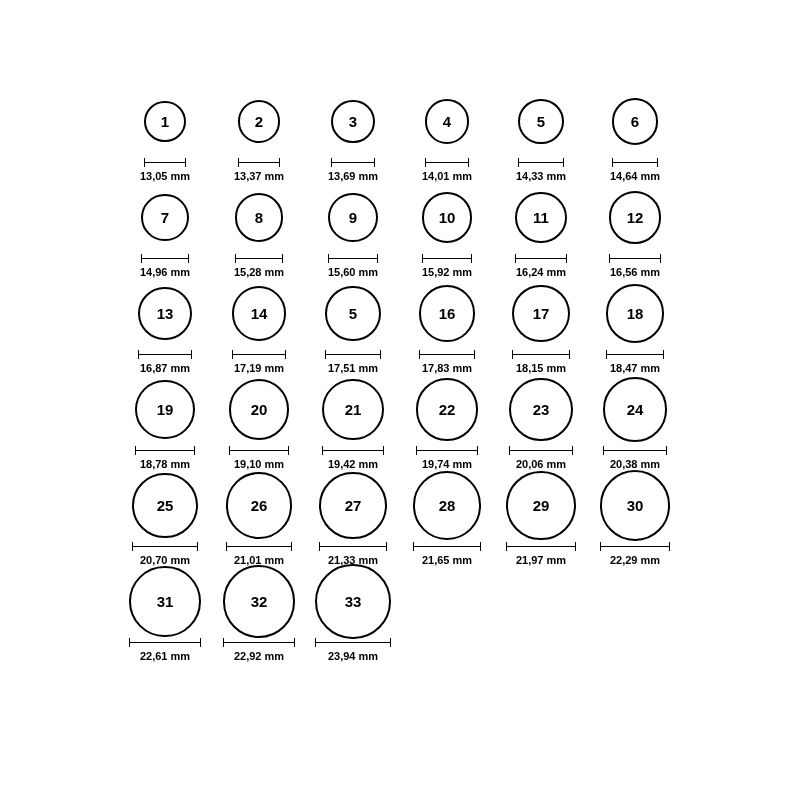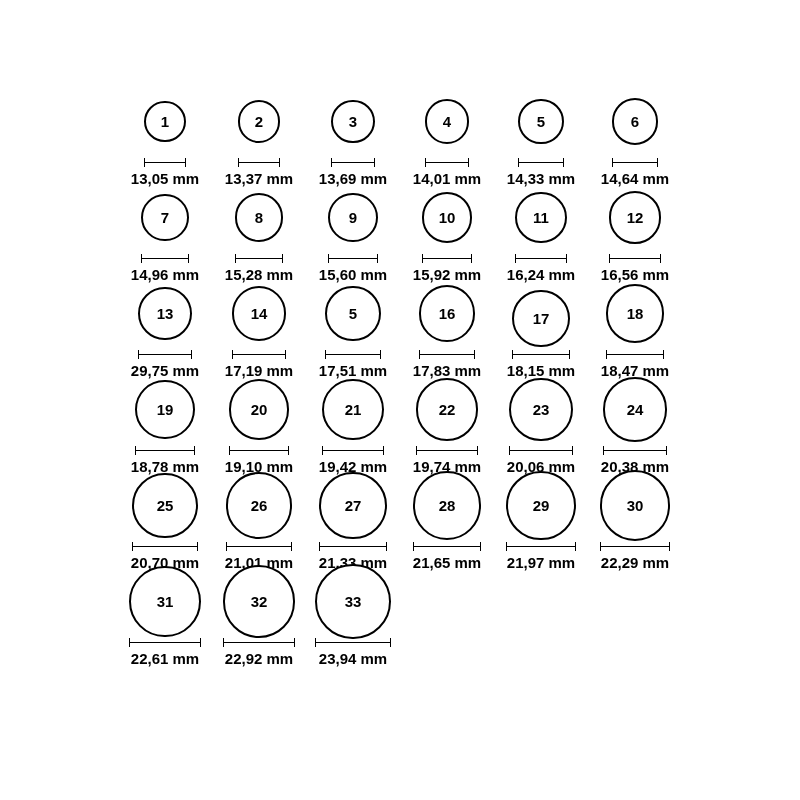--- a/index.html
+++ b/index.html
@@ -75,21 +75,21 @@
   .measure .tick {
     position: absolute;
     top: 0;
     width: 1px;
     height: 9px;
     background: #000000;
   }
   .measure .tick.left { left: 0; }
   .measure .tick.right { right: 0; }
   .mm-label {
-    font-size: 15px;
+    font-size: 11px;
     font-weight: bold;
     line-height: 1;
     margin-top: 4px;
     white-space: nowrap;
     color: #000000;
   }
 </style>
 </head>
 <body>
 
@@ -260,21 +260,21 @@
           <div class="circle-wrap" style="height: 67.1075px; width: 94px;">
             <div class="ring-circle" style="width: 53.1405px; height: 53.1405px;">
               <span class="ring-number">13</span>
             </div>
           </div>
           <div class="measure" style="width: 53.1405px;">
             <div class="bar"></div>
             <div class="tick left"></div>
             <div class="tick right"></div>
           </div>
-          <div class="mm-label">29,75 mm</div>
+          <div class="mm-label">16,87 mm</div>
         </div>
         <div class="cell">
           <div class="circle-wrap" style="height: 67.1075px; width: 94px;">
             <div class="ring-circle" style="width: 54.1485px; height: 54.1485px;">
               <span class="ring-number">14</span>
             </div>
           </div>
           <div class="measure" style="width: 54.1485px;">
             <div class="bar"></div>
             <div class="tick left"></div>
@@ -302,21 +302,21 @@
             </div>
           </div>
           <div class="measure" style="width: 56.1645px;">
             <div class="bar"></div>
             <div class="tick left"></div>
             <div class="tick right"></div>
           </div>
           <div class="mm-label">17,83 mm</div>
         </div>
         <div class="cell">
-          <div class="circle-wrap" style="height: 67.1075px; width: 94px; align-items: flex-end;">
+          <div class="circle-wrap" style="height: 67.1075px; width: 94px;">
             <div class="ring-circle" style="width: 57.1725px; height: 57.1725px;">
               <span class="ring-number">17</span>
             </div>
           </div>
           <div class="measure" style="width: 57.1725px;">
             <div class="bar"></div>
             <div class="tick left"></div>
             <div class="tick right"></div>
           </div>
           <div class="mm-label">18,15 mm</div>

